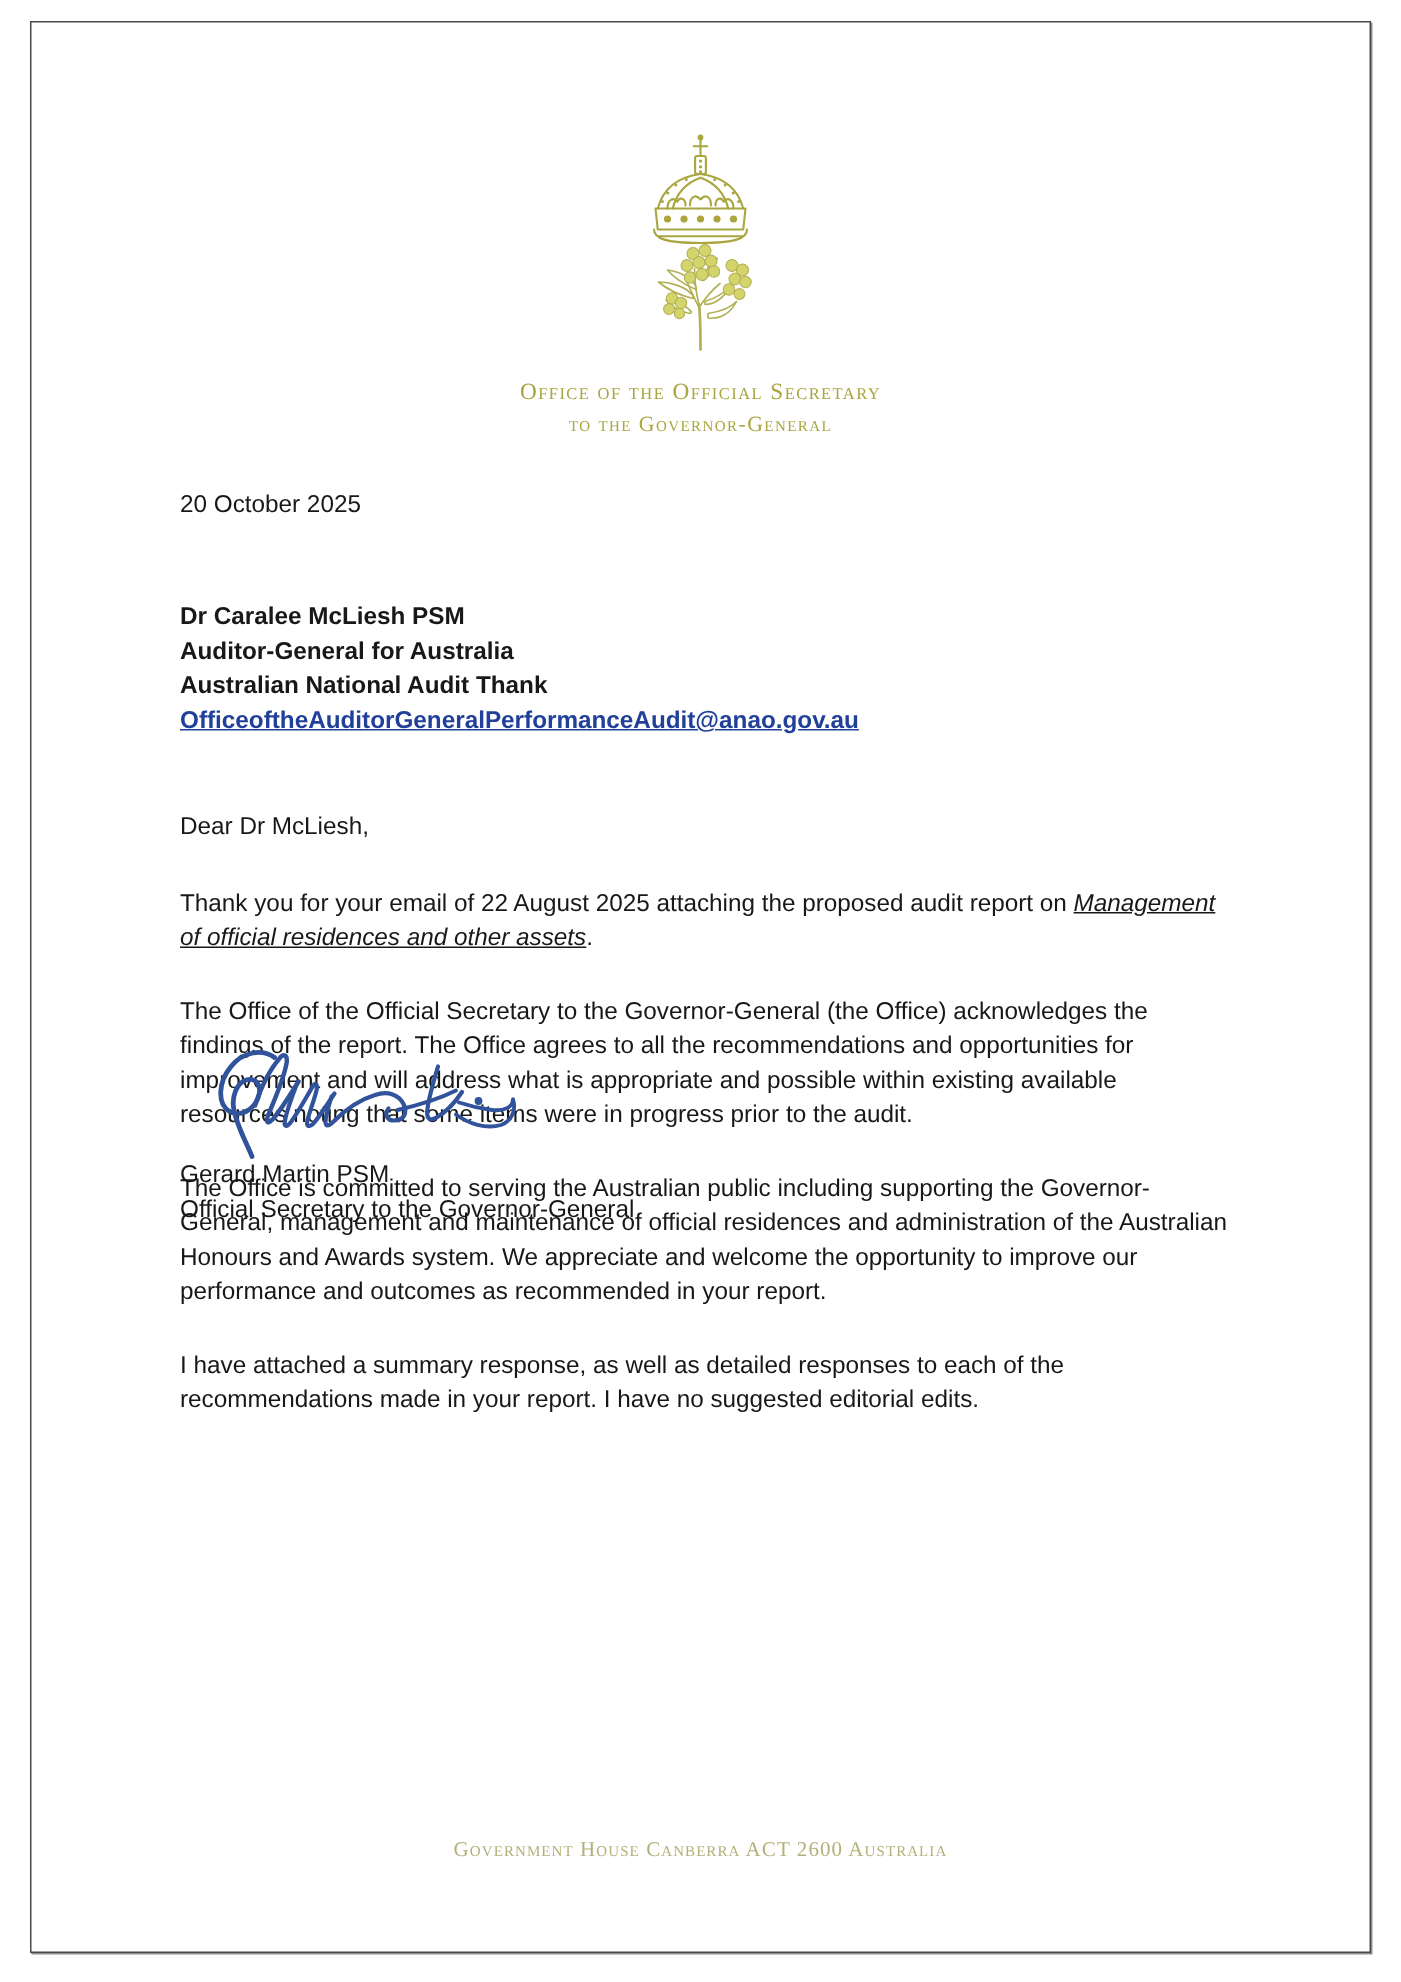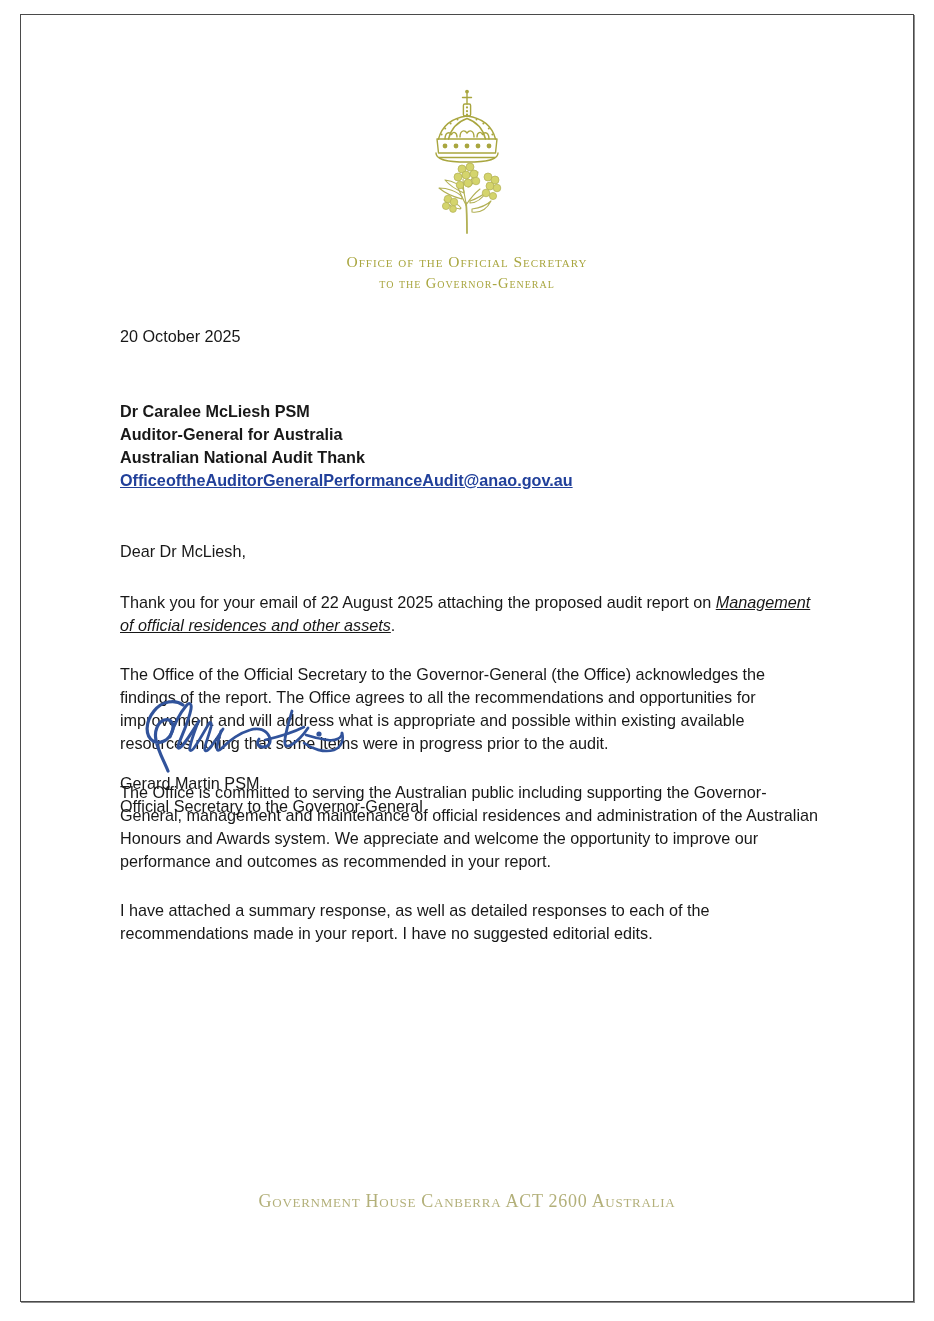--- a/index.html
+++ b/index.html
@@ -133,21 +133,22 @@
     top: 1172px;
     text-align: center;
     font-family: "Liberation Serif", serif;
     color: #b3b07a;
     letter-spacing: 0.045em;
     line-height: 1.6;
   }
   .letter-footer span {
     display: block;
     font-variant: small-caps;
-    font-size: 18px;
+    font-size: 14px;
+    margin-top: 36px;
   }
 </style>
 </head>
 <body>
 
 <div class="page-frame">
 
   <div class="letterhead">
 
     <svg class="emblem" viewBox="0 0 110 150">

